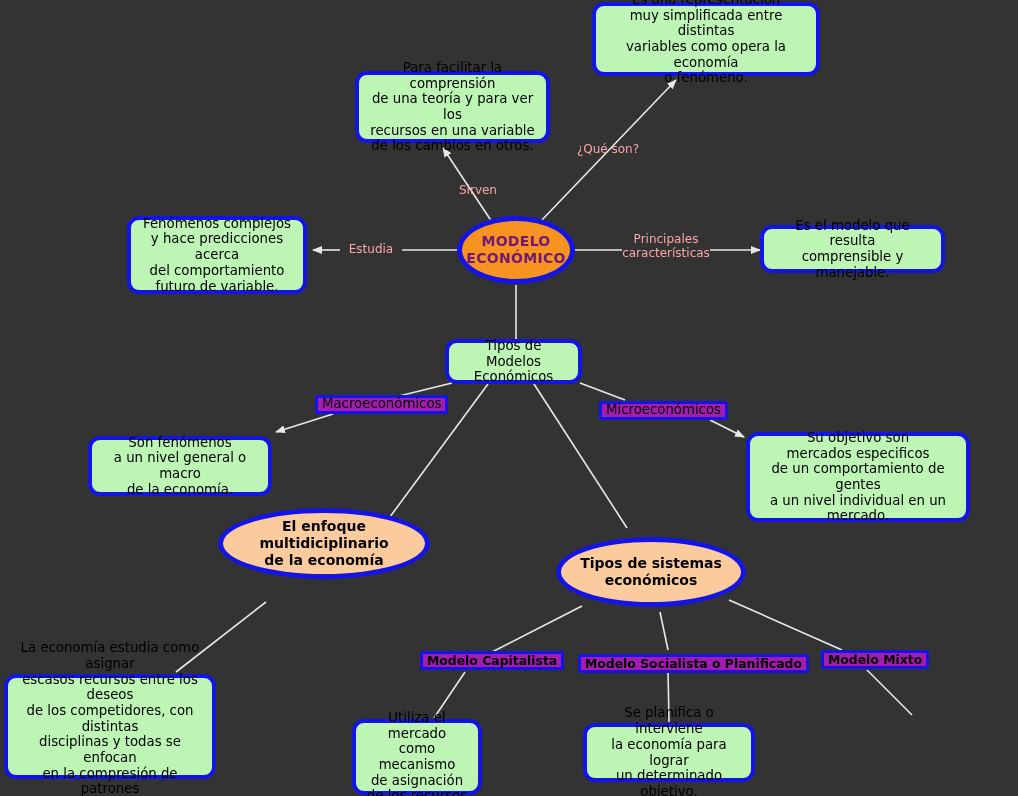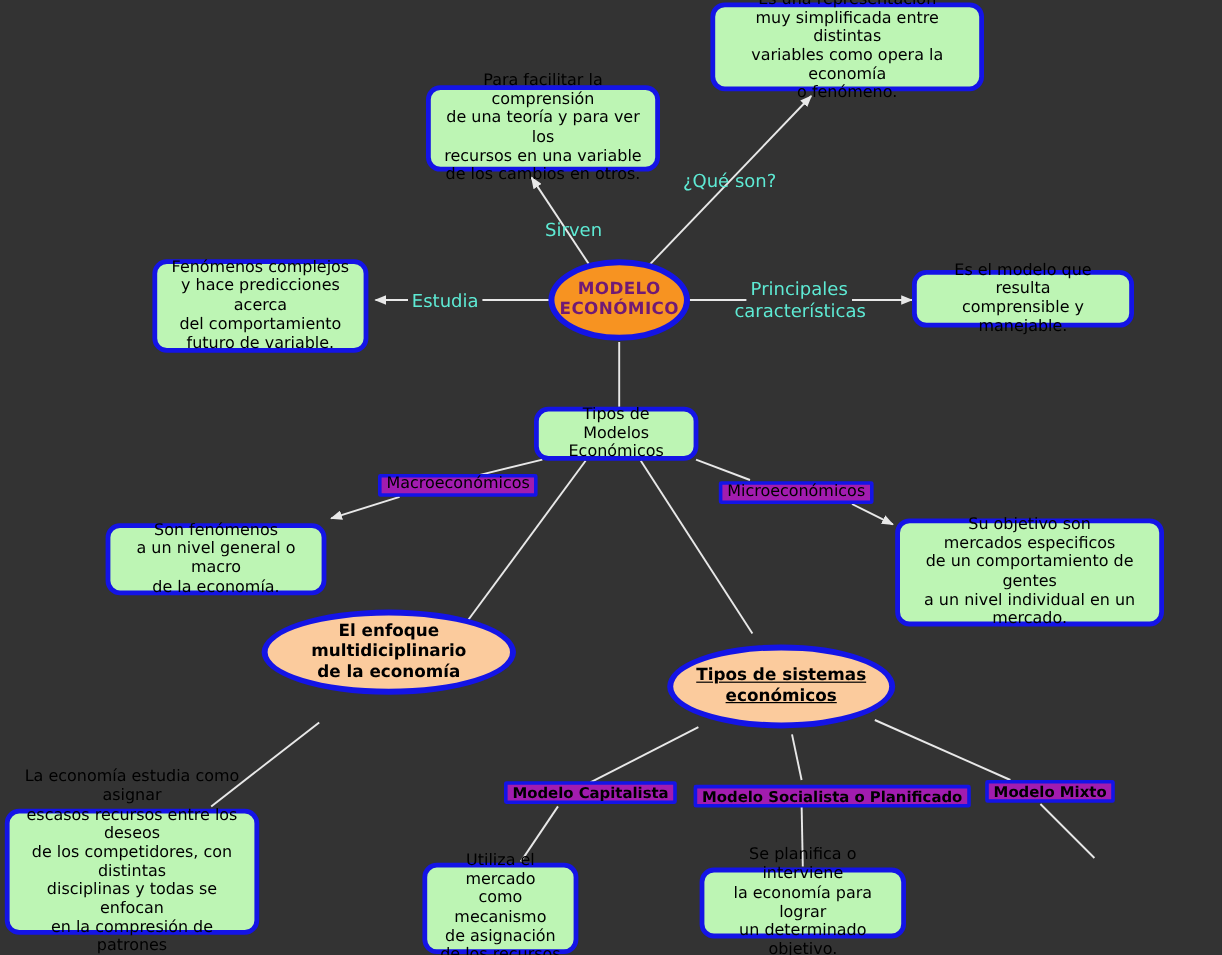--- a/index.html
+++ b/index.html
@@ -72,22 +72,22 @@
   }
   .ellipse.sub {
     background: #fbcb9d;
     color: #000000;
     font-weight: bold;
     font-size: 14px;
   }
   
   .caption {
     position: absolute;
-    color: #5eead4;
-    font-size: 15px;
+    color: #fca5a5;
+    font-size: 12px;
     line-height: 1.2;
     text-align: center;
     white-space: pre-line;
   }
   .nl { white-space: pre-line; }
 </style>
 </head>
 <body>
 
 <div id="canvas">
@@ -200,21 +200,21 @@
 de un comportamiento de gentes
 a un nivel individual en un
 mercado.</span>
   </div>
 
   <div class="node ellipse sub nl" style="left:218px; top:508px; width:212px; height:71px;text-align:center;">
     <span>El enfoque multidiciplinario
 de la economía</span>
   </div>
 
-  <div class="node ellipse sub nl" style="left:556px; top:537px; width:190px; height:70px;text-decoration:underline;">
+  <div class="node ellipse sub nl" style="left:556px; top:537px; width:190px; height:70px;">
     <span>Tipos de sistemas
 económicos</span>
   </div>
 
   <div class="node tag bold" style="left:420px; top:651px; height:19px;">
     <span>Modelo Capitalista</span>
   </div>
 
   <div class="node tag bold" style="left:578px; top:654px; height:19px;">
     <span>Modelo Socialista o Planificado</span>

